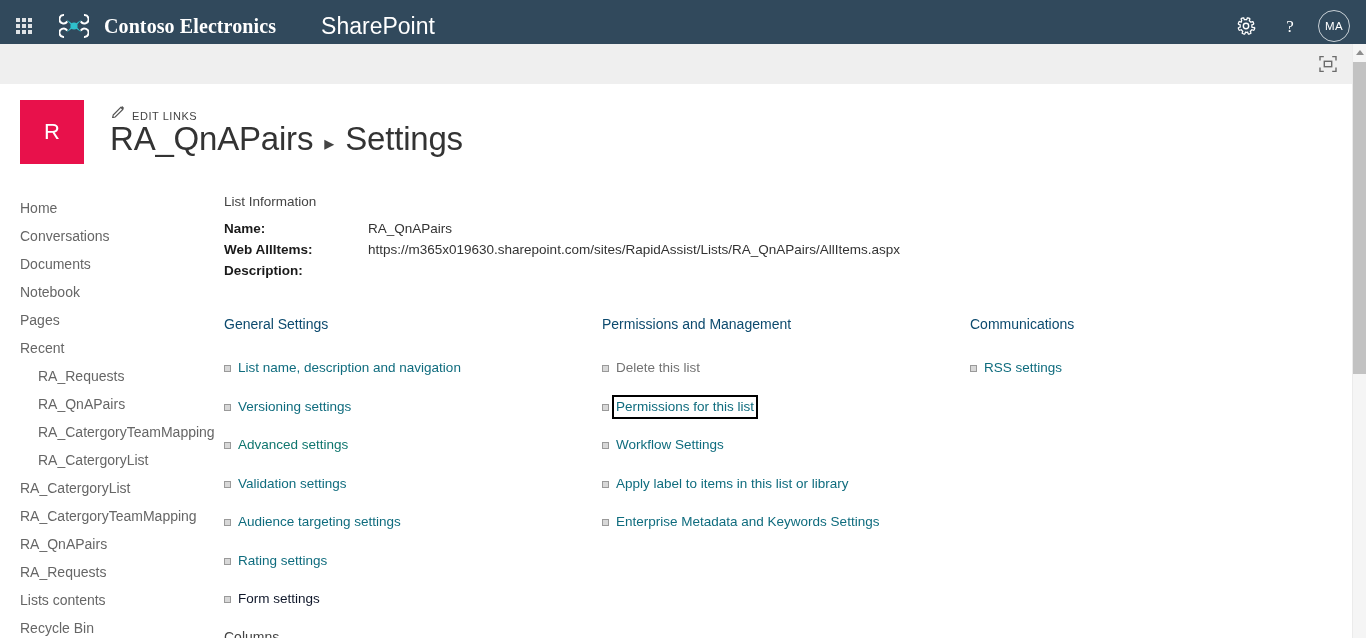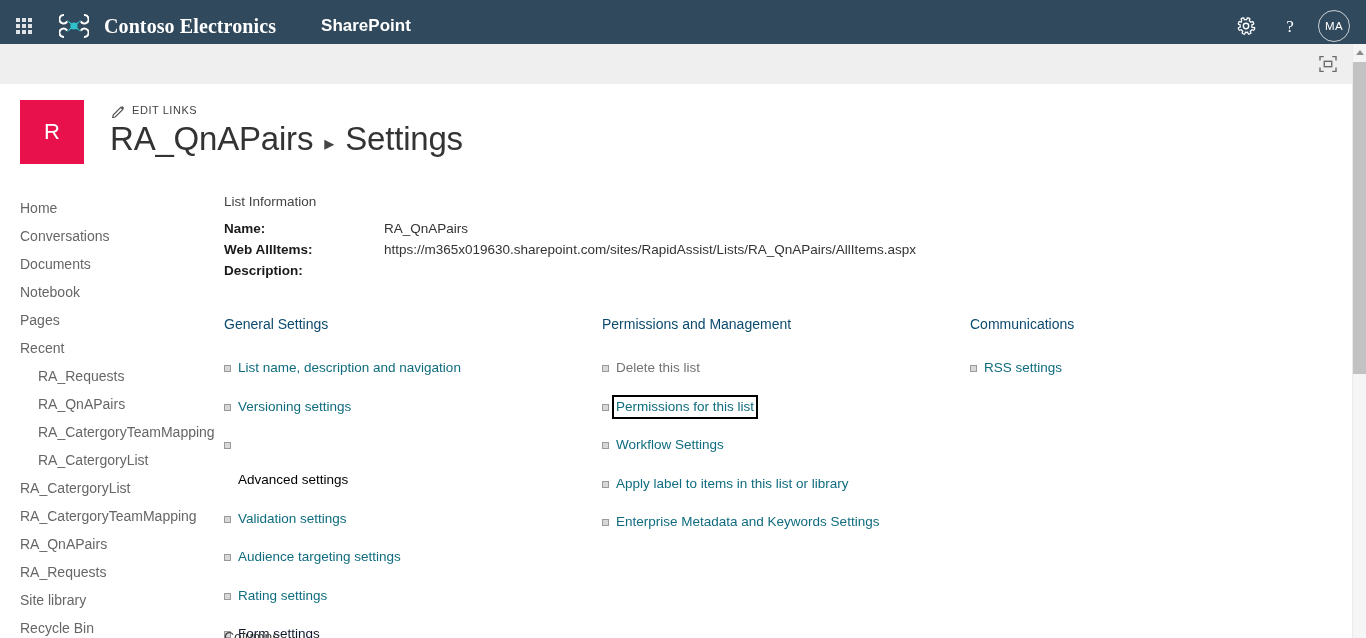--- a/index.html
+++ b/index.html
@@ -42,22 +42,22 @@
     font-family: "Liberation Serif", serif;
     font-size: 20px;
     font-weight: 700;
     letter-spacing: .1px;
     margin-left: 10px;
     white-space: nowrap;
     cursor: pointer;
   }
   #app-name {
     color: #ffffff;
-    font-size: 17px;
-    font-weight: 700;
+    font-size: 23px;
+    font-weight: 400;
     margin-left: 45px;
     white-space: nowrap;
     cursor: pointer;
   }
   #suite-right {
     margin-left: auto;
     display: flex; align-items: center; height: 44px;
     padding-right: 12px;
   }
   .suite-btn {
@@ -105,21 +105,21 @@
   #site-logo {
     position: absolute; left: 20px; top: 16px;
     width: 64px; height: 64px;
     background: #E8114B;
     color: #ffffff;
     font-size: 22px;
     display: flex; align-items: center; justify-content: center;
   }
   #edit-links {
     position: absolute; left: 112px; top: 20px;
-    display: flex; align-items: flex-start; gap: 7px;
+    display: flex; align-items: flex-end; gap: 7px;
     cursor: pointer;
   }
   #edit-links-text {
     font-size: 11px;
     color: #444444;
     letter-spacing: .55px;
   }
   #title-row {
     position: absolute; left: 110px; top: 36px;
     display: flex; align-items: baseline;
@@ -169,21 +169,21 @@
     color: #444444;
     margin-bottom: 9px;
   }
   .info-row {
     display: flex;
     font-size: 13.5px;
     line-height: 21px;
     color: #333333;
   }
   .info-label {
-    width: 160px;
+    width: 144px;
     font-weight: 700;
     color: #1a1a1a;
   }
   .info-value { color: #333333; }
 
   #columns {
     display: flex;
     margin-top: 35px;
   }
   .col { }
@@ -349,21 +349,21 @@
       <div class="nav-item">Pages</div>
       <div class="nav-item">Recent</div>
       <div class="nav-item child">RA_Requests</div>
       <div class="nav-item child">RA_QnAPairs</div>
       <div class="nav-item child">RA_CatergoryTeamMapping</div>
       <div class="nav-item child">RA_CatergoryList</div>
       <div class="nav-item">RA_CatergoryList</div>
       <div class="nav-item">RA_CatergoryTeamMapping</div>
       <div class="nav-item">RA_QnAPairs</div>
       <div class="nav-item">RA_Requests</div>
-      <div class="nav-item">Site library</div>
+      <div class="nav-item">Lists contents</div>
       <div class="nav-item">Recycle Bin</div>
     </nav>
 
   <div id="content">
 
     <div class="info-title">List Information</div>
     <div id="info-rows">
         <div class="info-row">
           <div class="info-label">Name:</div>
           <div class="info-value">RA_QnAPairs</div>
@@ -385,21 +385,21 @@
             <div class="link-row">
               <span class="bullet"></span>
               <a class="settings-link" style="color: rgb(15, 108, 126);">List name, description and navigation</a>
             </div>
             <div class="link-row">
               <span class="bullet"></span>
               <a class="settings-link" style="color: rgb(15, 108, 126);">Versioning settings</a>
             </div>
             <div class="link-row">
               <span class="bullet"></span>
-              <a class="settings-link" style="color: #000000; margin-top: 35px;">Advanced settings</a>
+              <a class="settings-link" style="color: #0f766e;">Advanced settings</a>
             </div>
             <div class="link-row">
               <span class="bullet"></span>
               <a class="settings-link" style="color: rgb(15, 108, 126);">Validation settings</a>
             </div>
             <div class="link-row">
               <span class="bullet"></span>
               <a class="settings-link" style="color: rgb(15, 108, 126);">Audience targeting settings</a>
             </div>
             <div class="link-row">

